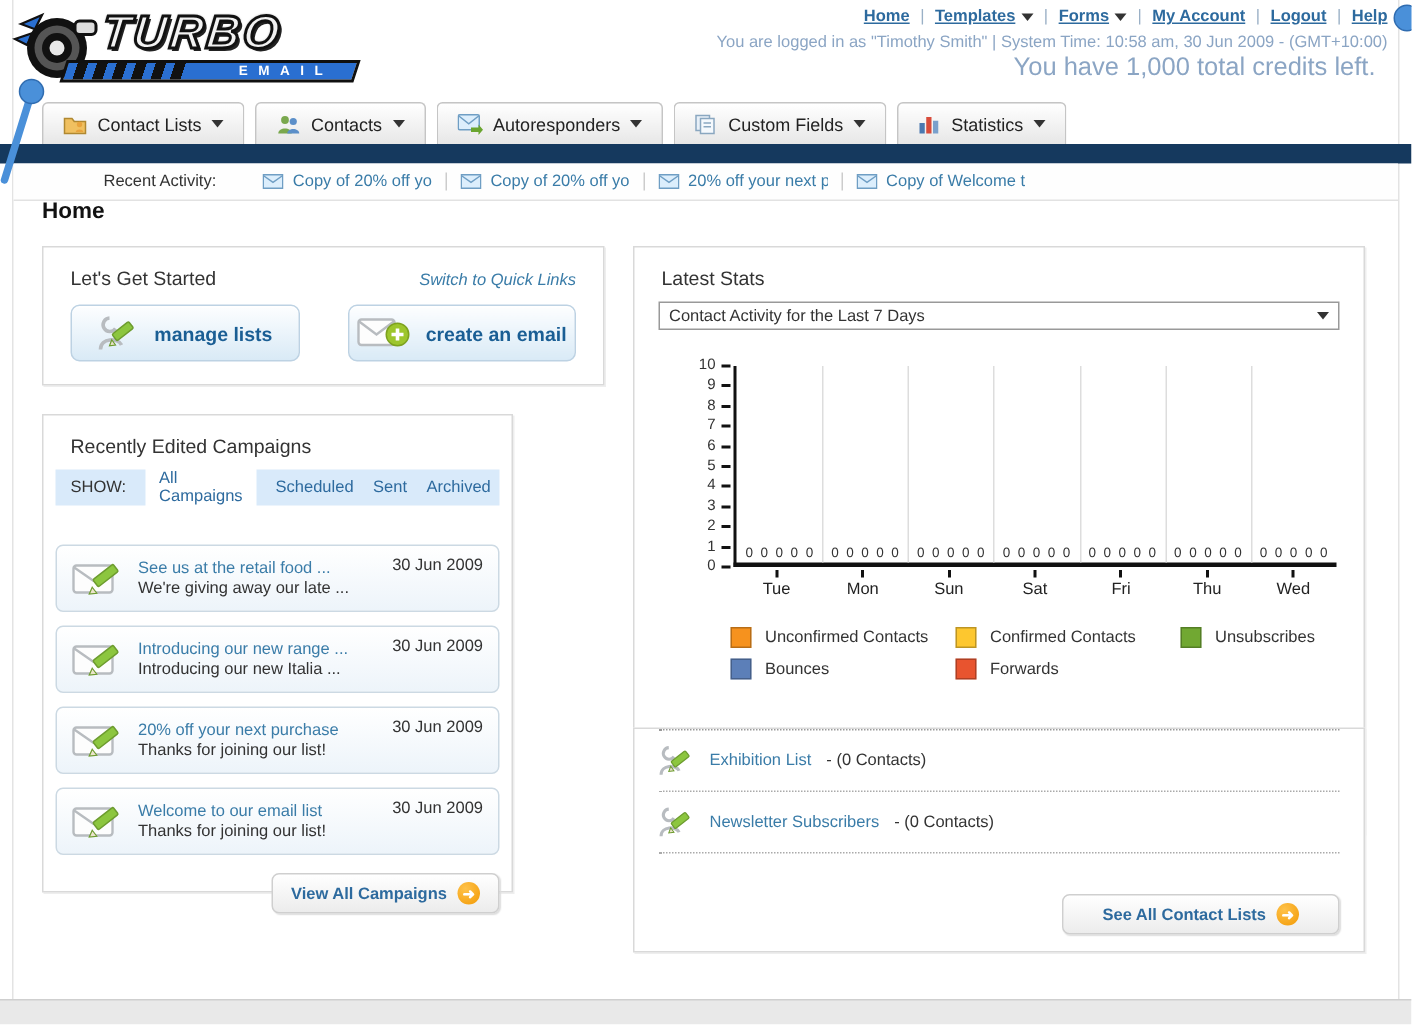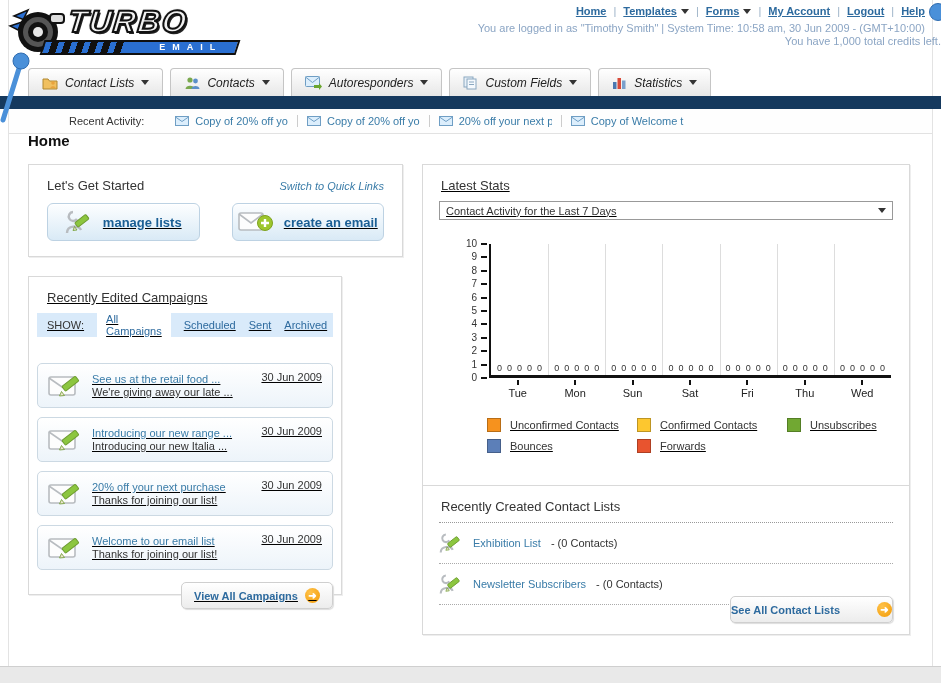--- a/index.html
+++ b/index.html
@@ -15,29 +15,29 @@
   .logo-bar { position:absolute; left:34px; top:38px; width:196px; height:15px; border:2px solid #101010;
     transform:skewX(-18deg);
     background:linear-gradient(90deg,#2a6fd1 0 6px,#111 6px 13px,#2a6fd1 13px 19px,#111 19px 26px,#2a6fd1 26px 32px,#111 32px 39px,#2a6fd1 39px 45px,#111 45px 52px,#2a6fd1 52px 58px,#111 58px 65px,#2a6fd1 65px 71px,#111 71px 78px,#2a6fd1 78px 100%); }
   .logo-bar span { position:absolute; right:14px; top:0; font-size:9px; font-weight:bold; color:#fff; letter-spacing:7px; transform:skewX(18deg); }
 
   .top-links { position:absolute; top:5px; right:16px; display:flex; align-items:center; gap:7px; font-size:11px; }
   .top-links a { color:#2d6a9e; text-decoration:underline; font-weight:bold; cursor:pointer; display:flex; align-items:center; gap:4px; }
   .top-links .sep { color:#9ab0c6; }
   .caret-dn { width:0; height:0; border-left:4px solid transparent; border-right:4px solid transparent; border-top:5px solid #333; display:inline-block; }
   .login-line { position:absolute; top:22px; right:16px; font-size:11px; color:#8ba5c4; }
-  .credits-line { position:absolute; top:35px; right:0; font-size:11px; color:#8ba5c4; }
+  .credits-line { position:absolute; top:35px; right:24px; font-size:17px; color:#8ba5c4; }
   .pin-circle-right { position:absolute; top:3px; right:-6px; width:18px; height:18px; border-radius:50%; background:#4a90d9; border:1px solid #2f6cb0; }
   .pin-left { position:absolute; left:0; top:48px; z-index:5; }
 
   
   .nav-tabs { position:absolute; top:68px; left:28px; display:flex; gap:7px; z-index:2; }
   .tab { height:28px; display:flex; align-items:center; gap:7px; padding:0 13px; font-size:12px; color:#222;
     background:linear-gradient(#ffffff,#e7e7e7); border:1px solid #c5c5c5; border-bottom:none;
-    border-radius:4px 4px 0 0; cursor:pointer; white-space:nowrap;font-style:italic; }
+    border-radius:4px 4px 0 0; cursor:pointer; white-space:nowrap; }
   .navy-bar { position:absolute; top:96px; left:0; width:941px; height:13px; background:#15395e; }
 
   
   .recent-activity { position:absolute; top:109px; left:9px; right:9px; height:25px; display:flex; align-items:center;
     background:#fefefe; border-bottom:1px solid #e2e2e2; font-size:11px; }
   .ra-label { color:#333; margin-left:60px; margin-right:22px; }
   .ra-item { display:flex; align-items:center; gap:6px; padding:0 9px; border-right:1px solid #ccc; cursor:pointer; }
   .ra-item:last-child { border-right:none; }
   .ra-item span { color:#3a7ca8; max-width:93px; overflow:hidden; white-space:nowrap; display:inline-block; }
 
@@ -45,46 +45,46 @@
 
   
   .panel { position:absolute; background:#fff; border:1px solid #d9d9d9; box-shadow:1px 1px 0 #eee; }
   .panel-title { font-size:13px; color:#333; padding:13px 18px 8px; }
 
   
   #gs-panel { left:28px; top:164px; width:375px; height:93px; }
   .gs-head { display:flex; justify-content:space-between; align-items:baseline; padding:13px 18px 10px; }
   .gs-head .t { font-size:13px; color:#333; }
   .gs-head a { font-size:11px; color:#3a7ca8; cursor:pointer;font-style:italic; }
-  .gs-buttons { display:flex; gap:32px; padding:0 18px;text-decoration:underline; }
+  .gs-buttons { display:flex; gap:32px; padding:0 18px; }
   .big-btn { flex:1; height:38px; border:1px solid #bdd2e3; border-radius:6px;
     background:linear-gradient(#fdfeff,#d9eaf6); box-shadow:inset 0 1px 0 #fff;
     display:flex; align-items:center; justify-content:center; gap:10px;
     color:#1a5e94; font-weight:bold; font-size:13px; cursor:pointer; }
 
   
-  #camp-panel { left:28px; top:276px; width:314px; height:319px;text-decoration:underline; }
+  #camp-panel { left:28px; top:276px; width:314px; height:319px; }
   .show-bar { margin:0 8px; background:#d9eafa; height:24px; display:flex; align-items:center; padding:0 10px; gap:13px; font-size:11px; }
   .show-bar .lbl { color:#333; }
   .filter { color:#2d6a9e; cursor:pointer; }
   .filter.selected { background:#fff; border-radius:3px; padding:3px 9px; }
   .camp-list { padding:26px 8px 0; display:flex; flex-direction:column; gap:9px; }
   .camp-item { border:1px solid #ccd9e3; border-radius:5px; background:linear-gradient(#ffffff,#edf4fa);
     height:45px; display:flex; align-items:center; padding:0 10px; gap:10px; cursor:pointer; }
   .camp-text { display:flex; flex-direction:column; gap:1px; font-size:11px; }
   .camp-text .t { color:#3a7ca8; }
   .camp-text .s { color:#333; }
   .camp-date { margin-left:auto; align-self:flex-start; padding-top:7px; font-size:11px; color:#333; }
   .btn-white { border:1px solid #cfcfcf; border-radius:5px; background:linear-gradient(#ffffff,#ececec);
     color:#2d6a9e; font-weight:bold; font-size:11px; display:flex; align-items:center; justify-content:center; gap:7px;
     cursor:pointer; box-shadow:1px 1px 1px #ddd; }
   #view-all-btn { width:152px; height:27px; margin:12px 8px 0 auto; }
 
   
-  #stats-panel { left:422px; top:164px; width:488px; height:392px;text-decoration:underline; }
+  #stats-panel { left:422px; top:164px; width:488px; height:392px; }
   .dropdown { margin:0 16px; height:19px; border:1px solid #999; background:#fff; display:flex; align-items:center;
     justify-content:space-between; padding:0 6px; font-size:11px; color:#333; cursor:pointer; }
   .chart-wrap { position:relative; height:172px; margin:14px 14px 0 14px; }
   .plot { position:absolute; left:52px; right:4px; top:10px; bottom:28px; border-left:2px solid #111; border-bottom:3px solid #111; }
   .gridline { position:absolute; top:0; bottom:0; width:1px; background:#ddd; }
   .ylabels { position:absolute; left:0; top:10px; bottom:28px; width:50px; }
   .ytick-label { position:absolute; right:10px; font-size:10px; color:#333; }
   .ytick-mark { position:absolute; right:0; width:6px; height:2px; background:#111; }
   .groups { position:absolute; inset:0; display:flex; }
   .group { flex:1; position:relative; }
@@ -95,21 +95,21 @@
   .legend { margin:12px 0 0 64px; display:grid; grid-template-columns:150px 150px 150px; row-gap:7px; }
   .legend-item { display:flex; align-items:center; gap:9px; font-size:11px; color:#333; }
   .legend-swatch { width:14px; height:14px; border:1px solid rgba(0,0,0,0.25); }
 
   
   #cl-panel { left:422px; top:485px; width:488px; height:150px; }
   .cl-divider { margin:0 16px; border-top:1px dotted #999; }
   .cl-item { margin:0 16px; padding:7px 0; border-bottom:1px dotted #aaa; display:flex; align-items:center; gap:10px; font-size:11px; cursor:pointer; }
   .cl-item .n { color:#3a7ca8; }
   .cl-item .d { color:#333; }
-  #see-all-btn { position:absolute; right:16px; bottom:11px; width:163px; height:27px;justify-content:space-between; }
+  #see-all-btn { position:absolute; right:16px; bottom:11px; width:185px; height:27px; }
 
   .arrow-circle { width:15px; height:15px; border-radius:50%; background:radial-gradient(circle at 35% 30%, #ffc24a, #f29a05);
     color:#fff; font-size:10px; font-weight:bold; display:flex; align-items:center; justify-content:center; }
 
   .footer-strip { position:absolute; left:0; right:0; bottom:0; height:17px; background:#e9e9e9; border-top:1px solid #cfcfcf; }
   .content-frame { position:absolute; left:8px; top:0; width:1px; bottom:17px; background:#e3e3e3; }
   .content-frame.right { left:auto; right:8px; }
 </style>
 </head>
 <body>
@@ -483,21 +483,20 @@
           <span>Bounces</span>
         </div>
         <div class="legend-item">
           <div class="legend-swatch" style="background: rgb(232, 84, 47);"></div>
           <span>Forwards</span>
         </div>
       </div>
   </div>
 
   <div class="panel" id="cl-panel">
-    <div class="panel-title">Recently Created Contact Lists</div>
     <div class="cl-divider"></div>
     <div class="cl-item">
       <svg width="24" height="26" viewBox="0 0 28 26">
           <path d="M8 3 a4.5 4.5 0 1 0 4 7" fill="none" stroke="#b8bcc0" stroke-width="2.4"></path>
           <path d="M2 24 C2 16 14 16 16 21" fill="none" stroke="#b8bcc0" stroke-width="2.4"></path>
           <rect x="10" y="9" width="14" height="5.5" rx="1" transform="rotate(-38 17 12)" fill="#8cc63f" stroke="#6d9c2f"></rect>
           <path d="M9.5 17.5 L12 21 L8 21.5 Z" fill="#e8e0c8" stroke="#6d9c2f" stroke-width="0.8"></path>
         </svg>
       <span class="n">Exhibition List</span>
       <span class="d">- (0 Contacts)</span>

